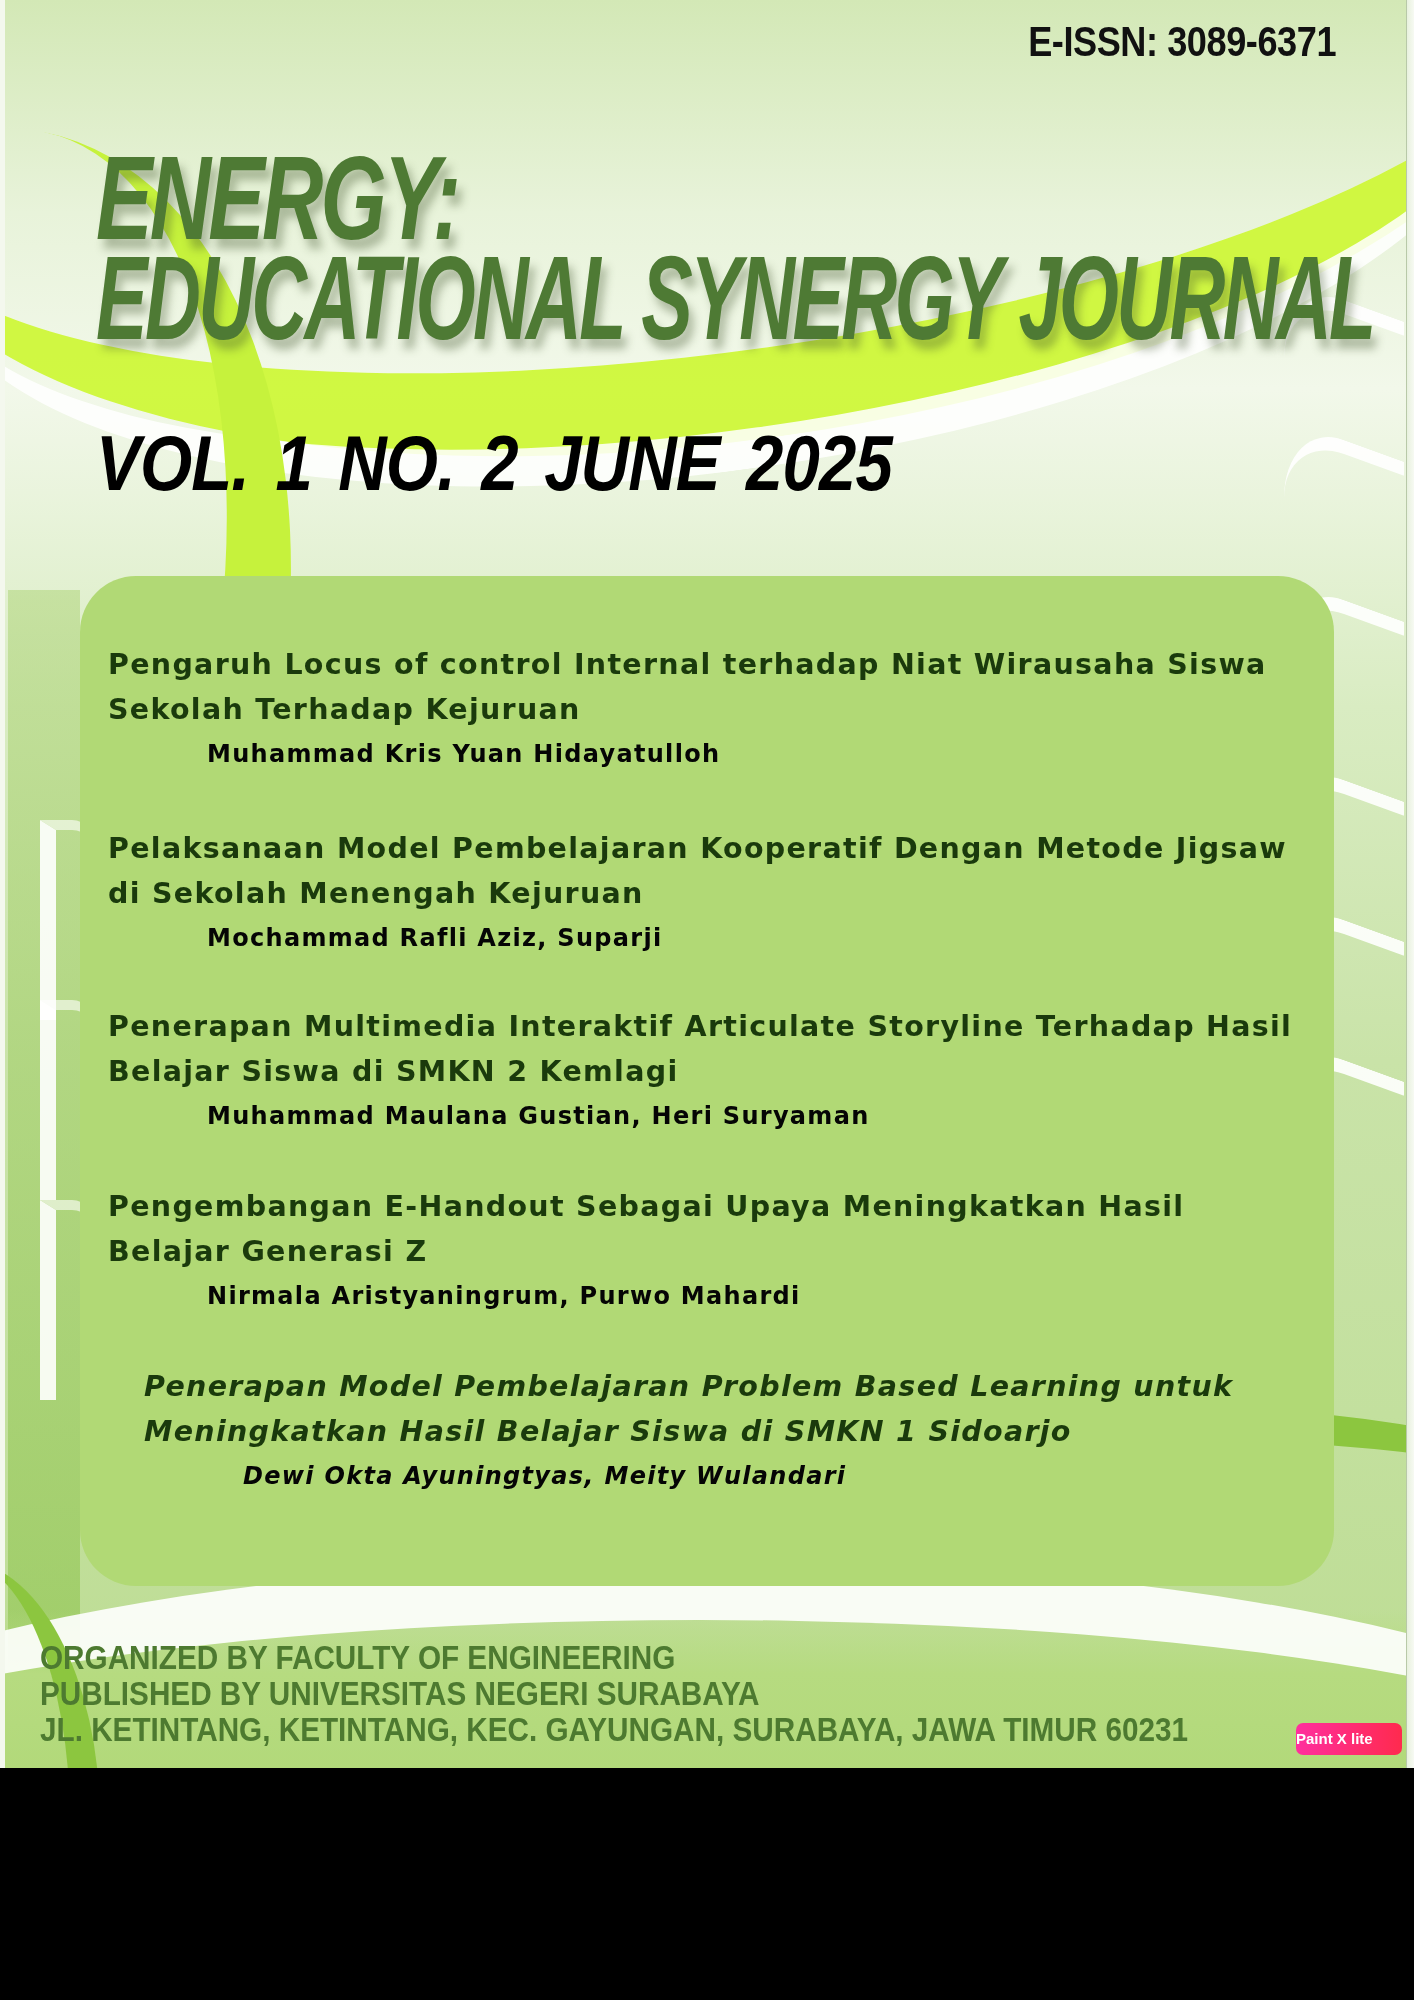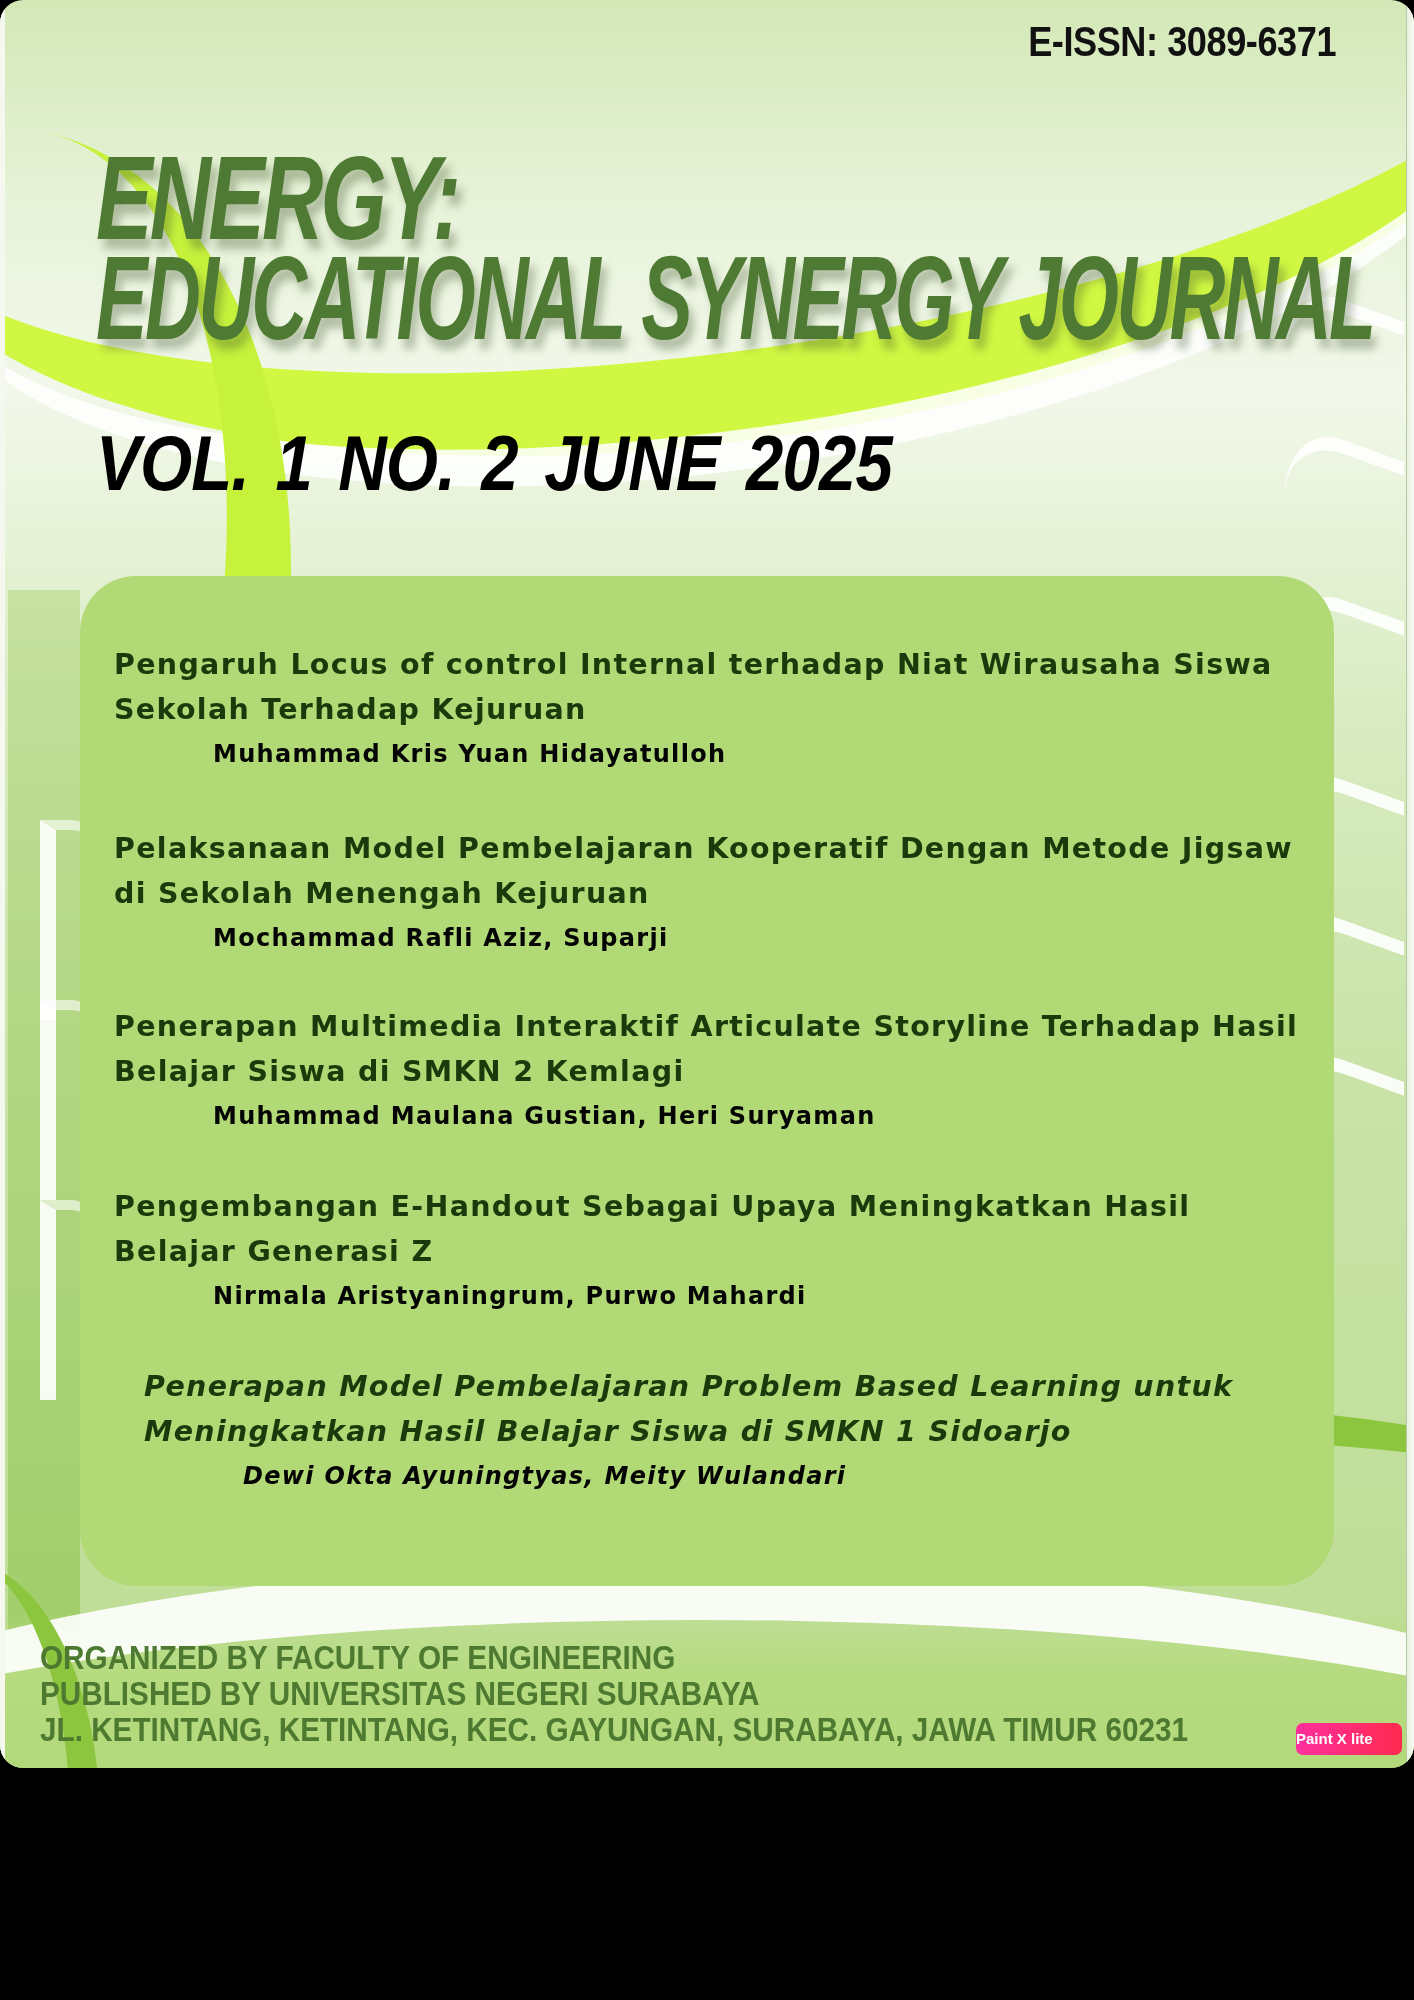--- a/index.html
+++ b/index.html
@@ -3,21 +3,20 @@
   <meta charset="utf-8">
   <style>
     * { margin: 0; padding: 0; box-sizing: border-box; }
     html, body { width: 1414px; height: 2000px; background: #000; overflow: hidden; }
     body { position: relative; font-family: "Liberation Sans", sans-serif; }
 
     .cover {
       position: absolute; left: 0; top: 0; width: 1414px; height: 1768px;
       overflow: hidden;
       background: linear-gradient(180deg, #d3e8b6 0%, #e8f3da 12%, #f2f8ea 22%, #d9ecc2 40%, #c9e3a8 60%, #c3e09e 80%, #bcdc92 100%);
-      border-radius: 23px;
     }
     .cover-edge {
       position: absolute; right: 0; top: 0; width: 8px; height: 1768px;
       background: linear-gradient(90deg, #e8f1de, #f7faf3);
       border-left: 1px solid #b8c9a8;
     }
     .left-edge {
       position: absolute; left: 0; top: 0; width: 5px; height: 1768px;
       background: #f4f8ee;
     }
@@ -114,21 +113,21 @@
       transform: scaleX(0.86); transform-origin: left center;
       letter-spacing: -1px; word-spacing: 10px;
     }
 
     
     .panel {
       position: absolute; left: 80px; top: 576px; width: 1254px; height: 1010px;
       background: #b1d975; border-radius: 56px;
     }
     .article {
-      position: absolute; left: 114px; width: 1200px;
+      position: absolute; left: 108px; width: 1200px;
       font-family: "DejaVu Sans", sans-serif; font-weight: bold;
     }
     .article-title {
       color: #1a3a0c; font-size: 28.5px; line-height: 45px; letter-spacing: 1.3px;
     }
     .article-authors {
       color: #050505; font-size: 24px; line-height: 45px; letter-spacing: 1.3px;
       padding-left: 99px;
     }
 

